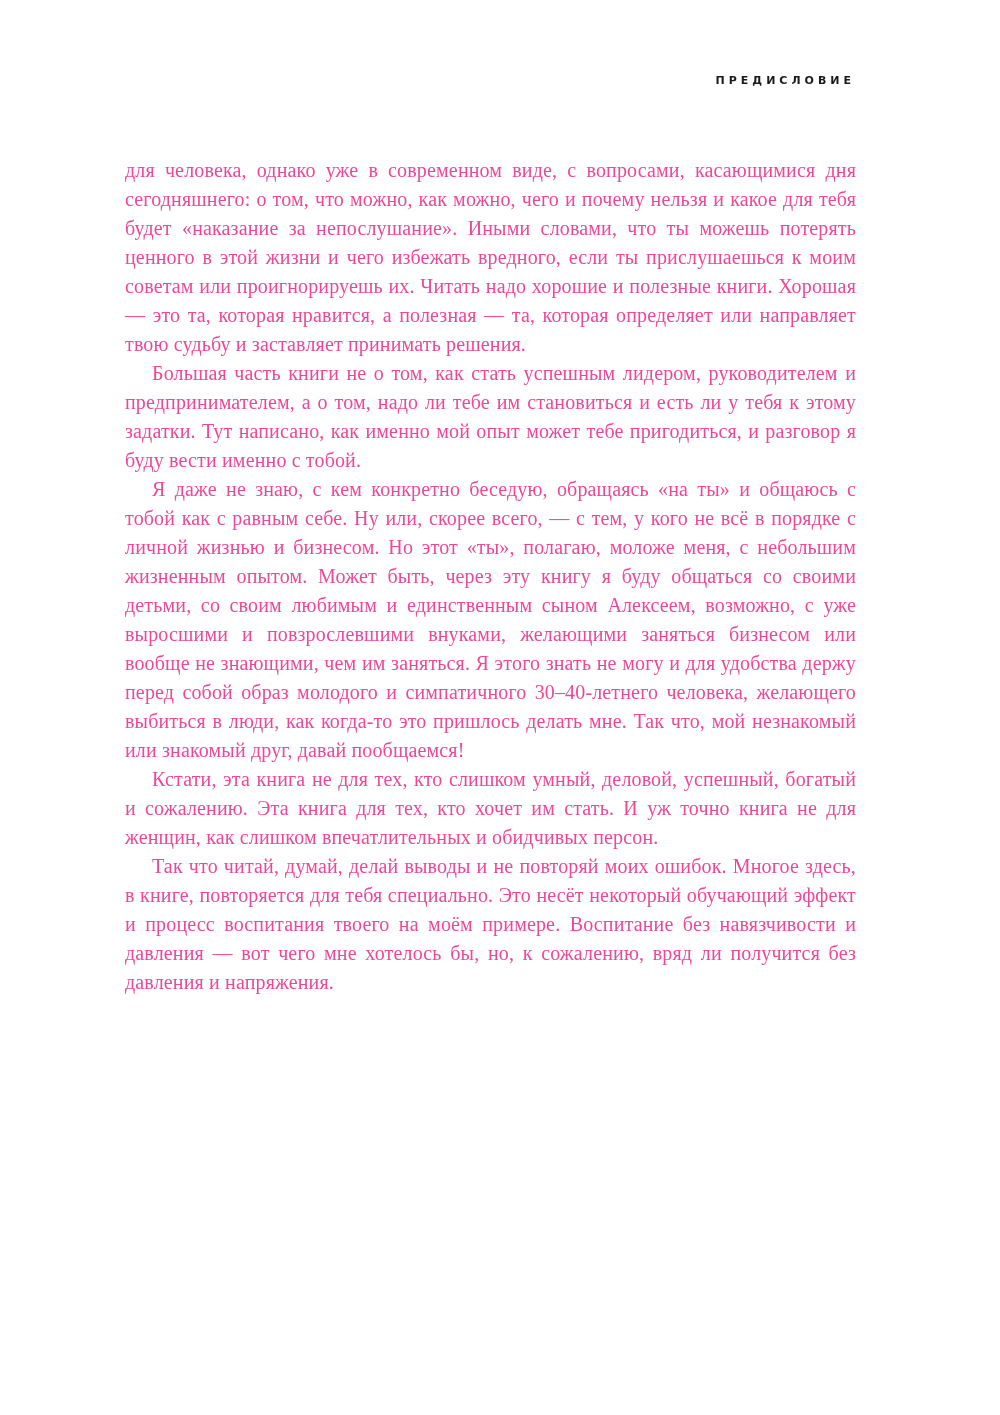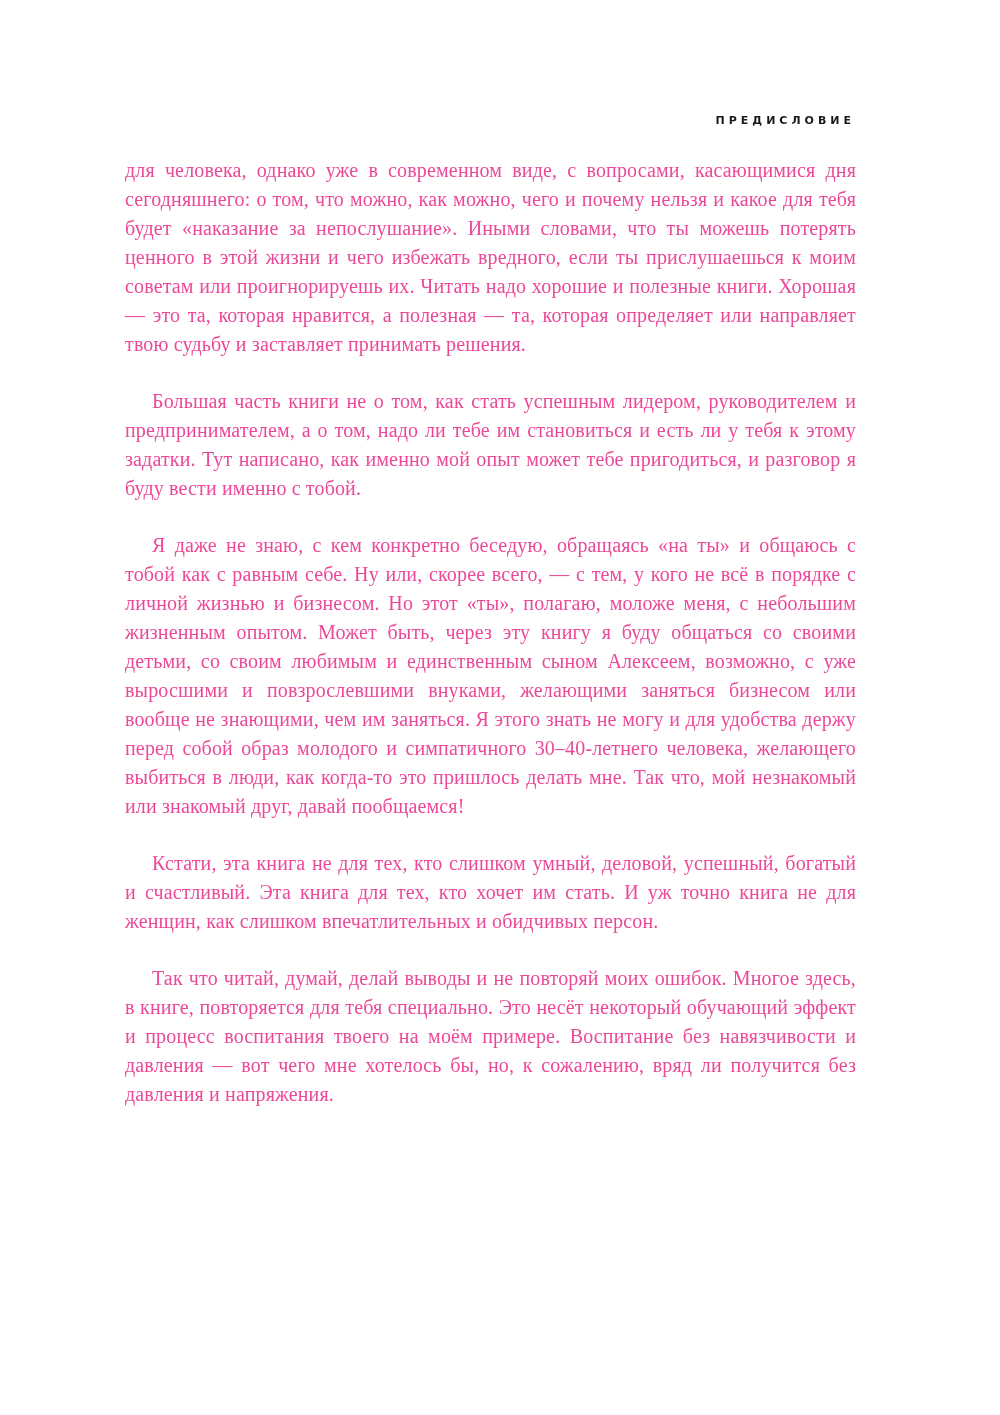--- a/index.html
+++ b/index.html
@@ -25,48 +25,46 @@
     top: 74px;
     left: 0;
     right: 145px;
     text-align: right;
     font-family: "DejaVu Sans", sans-serif;
     font-weight: 700;
     font-size: 11px;
     letter-spacing: 4px;
     color: #1a1a1a;
     text-transform: uppercase;
-    margin-top: 40px;
   }
   .text-block {
     position: absolute;
     left: 125px;
     top: 156px;
     width: 731px;
   }
   .para {
     margin: 0;
     font-size: 20px;
     line-height: 29px;
     text-align: justify;
     letter-spacing: 0.15px;
     color: #ec4899;
     hyphens: auto;
     -webkit-hyphens: auto;
   }
   .para.indent {
     text-indent: 27px;
-    margin-top: 28px;
   }
 </style>
 </head>
 <body>
 
 <div class="page">
   <div class="running-head">ПРЕДИСЛОВИЕ</div>
   <div class="text-block">
       <p class="para">для человека, однако уже в современном виде, с вопросами, касающимися дня сегодняшнего: о том, что можно, как можно, чего и почему нельзя и какое для тебя будет «наказание за непослушание». Иными словами, что ты можешь потерять ценного в этой жизни и чего избежать вредного, если ты прислушаешься к моим советам или проигнорируешь их. Читать надо хорошие и полезные книги. Хорошая — это та, которая нравится, а полезная — та, которая определяет или направляет твою судьбу и заставляет принимать решения.</p>
       <p class="para indent">Большая часть книги не о том, как стать успешным лидером, руководителем и предпринимателем, а о том, надо ли тебе им становиться и есть ли у тебя к этому задатки. Тут написано, как именно мой опыт может тебе пригодиться, и разговор я буду вести именно с тобой.</p>
       <p class="para indent">Я даже не знаю, с кем конкретно беседую, обращаясь «на ты» и общаюсь с тобой как с равным себе. Ну или, скорее всего, — с тем, у кого не всё в порядке с личной жизнью и бизнесом. Но этот «ты», полагаю, моложе меня, с небольшим жизненным опытом. Может быть, через эту книгу я буду общаться со своими детьми, со своим любимым и единственным сыном Алексеем, возможно, с уже выросшими и повзрослевшими внуками, желающими заняться бизнесом или вообще не знающими, чем им заняться. Я этого знать не могу и для удобства держу перед собой образ молодого и симпатичного 30–40-летнего человека, желающего выбиться в люди, как когда-то это пришлось делать мне. Так что, мой незнакомый или знакомый друг, давай пообщаемся!</p>
-      <p class="para indent">Кстати, эта книга не для тех, кто слишком умный, деловой, успешный, богатый и счастливый. Эта книга для тех, кто хочет им стать. И уж точно книга не для женщин, как слишком впечатлительных и обидчивых персон.</p>
+      <p class="para indent">Кстати, эта книга не для тех, кто слишком умный, деловой, успешный, богатый и сожалению. Эта книга для тех, кто хочет им стать. И уж точно книга не для женщин, как слишком впечатлительных и обидчивых персон.</p>
       <p class="para indent">Так что читай, думай, делай выводы и не повторяй моих ошибок. Многое здесь, в книге, повторяется для тебя специально. Это несёт некоторый обучающий эффект и процесс воспитания твоего на моём примере. Воспитание без навязчивости и давления — вот чего мне хотелось бы, но, к сожалению, вряд ли получится без давления и напряжения.</p>
     </div>
 </div>
 
 </body></html>

